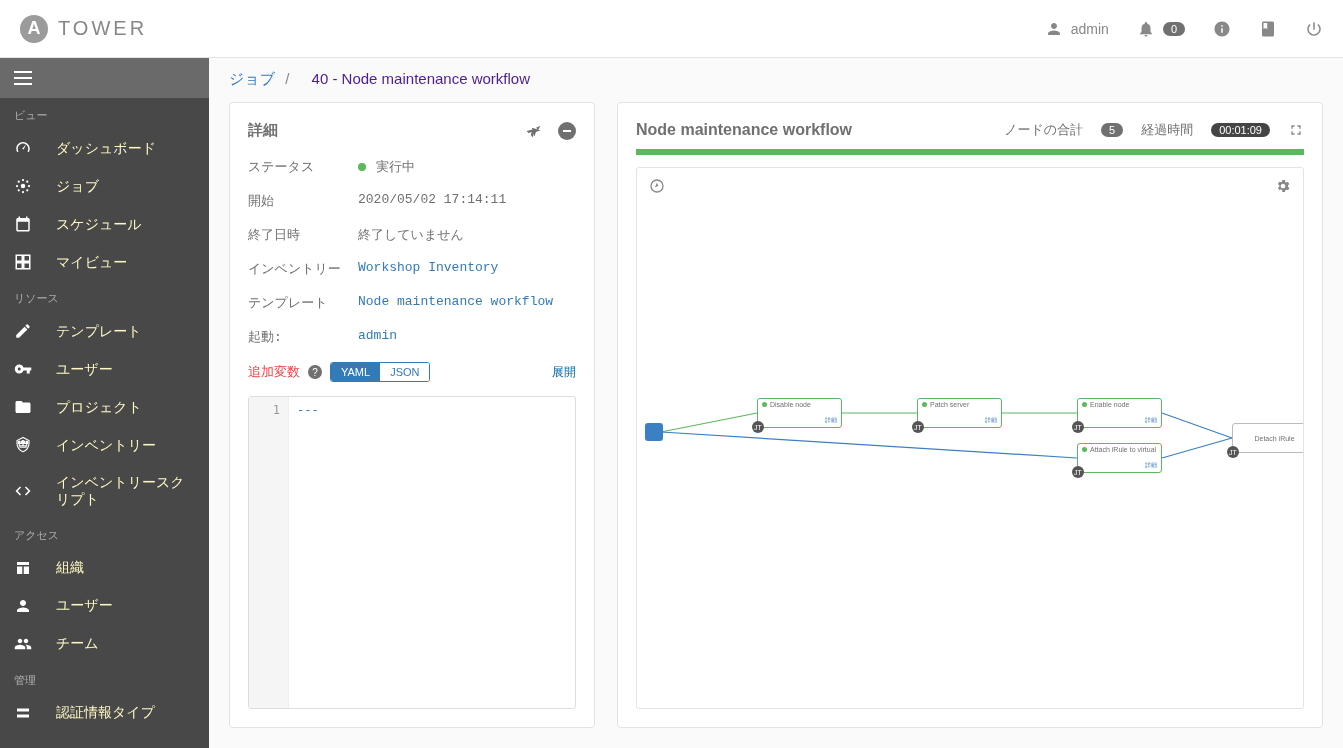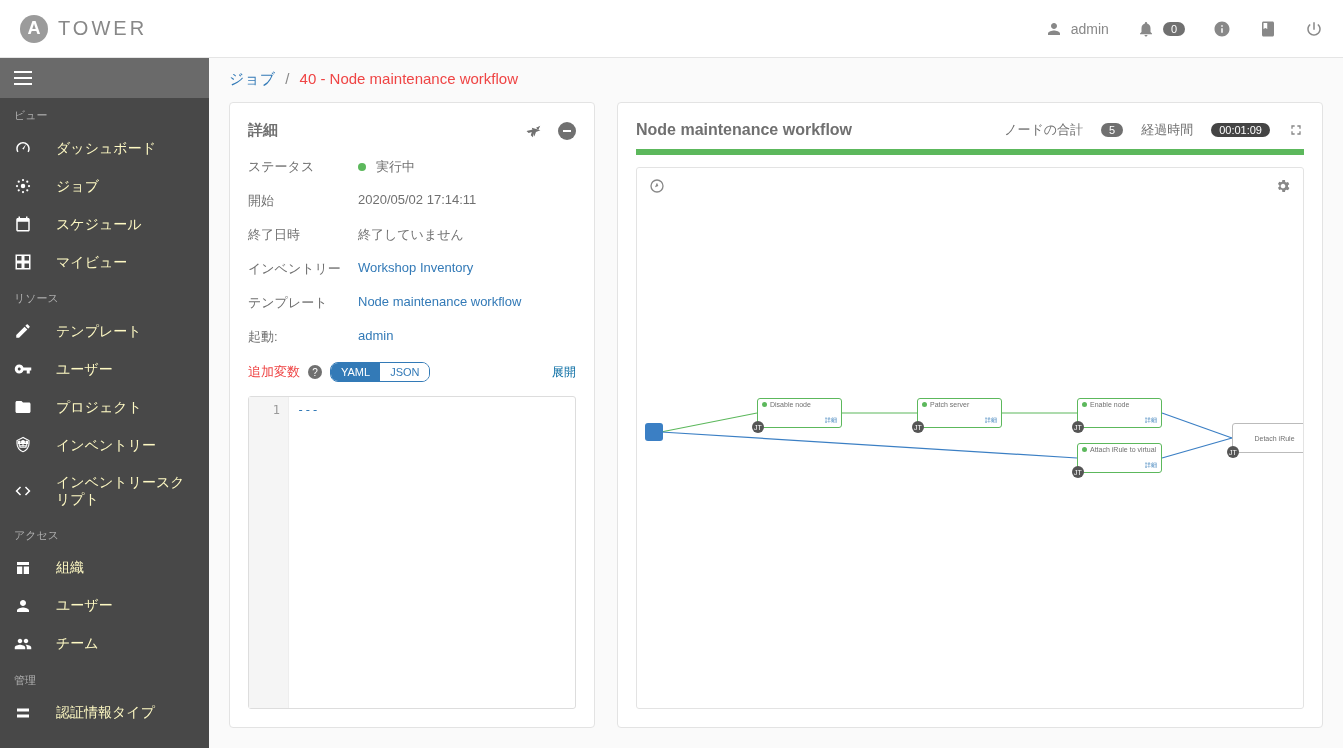--- a/index.html
+++ b/index.html
@@ -24,43 +24,43 @@
 .side-section-label { font-size: 11px; padding: 10px 14px 6px; color: #b0b0b0; }
 .side-item { display: flex; align-items: center; gap: 24px; padding: 10px 14px; cursor: pointer; color: #fef9c3; font-size: 14px; }
 .side-icon { width: 18px; height: 18px; fill: #fff; flex-shrink: 0; }
 .side-item-label { flex: 1; line-height: 1.2; }
 
 
 .main { flex: 1; background: #fafafa; display: flex; flex-direction: column; overflow: hidden; }
 .breadcrumb { padding: 12px 20px; font-size: 15px; border-bottom: 1px solid transparent; }
 .breadcrumb a { color: #337ab7; text-decoration: none; }
 .breadcrumb .sep { margin: 0 6px; color: #888; }
-.breadcrumb .cur { color: #ef4444; }
+.breadcrumb .cur { color: #4c1d95; margin-left: 12px; }
 
 .panels { flex: 1; display: flex; gap: 22px; padding: 0 20px 20px; overflow: hidden; }
 
 
 .details-panel { width: 366px; background: #fff; border: 1px solid #e3e3e3; border-radius: 4px; padding: 18px; display: flex; flex-direction: column; overflow-y: auto; }
 .details-header { display: flex; align-items: center; justify-content: space-between; margin-bottom: 10px; }
 .details-title { font-size: 15px; font-weight: 600; color: #707070; }
 .details-actions { display: flex; gap: 14px; }
 .action-icon { width: 18px; height: 18px; fill: #707070; cursor: pointer; }
 .action-icon.circle { width: 18px; height: 18px; border-radius: 50%; background: #707070; display: flex; align-items: center; justify-content: center; }
 .action-icon.circle::before { content: ""; display: block; width: 8px; height: 2px; background: #fff; }
 
-.detail-row { display: flex; padding: 8px 0; font-size: 13px; }
+.detail-row { display: flex; padding: 8px 0; font-size: 13px; font-family: Liberation Mono, monospace; }
 .detail-label { width: 110px; color: #707070; }
 .detail-value { flex: 1; color: #707070; }
 .detail-value.link { color: #337ab7; cursor: pointer; }
 .status-dot { width: 8px; height: 8px; border-radius: 50%; background: #5cb85c; display: inline-block; margin-right: 10px; }
 
 .vars-row { display: flex; align-items: center; gap: 8px; padding: 8px 0; }
 .vars-label { color: #ef4444; font-size: 13px; }
 .help-icon { width: 14px; height: 14px; border-radius: 50%; background: #707070; color: #fff; font-size: 10px; display: flex; align-items: center; justify-content: center; }
-.format-toggle { display: flex; border: 1px solid #337ab7; border-radius: 8px; overflow: hidden; font-size: 11px; }
+.format-toggle { display: flex; border: 1px solid #337ab7; border-radius: 3px; overflow: hidden; font-size: 11px; }
 .format-toggle span { padding: 3px 10px; cursor: pointer; }
 .format-toggle .active { background: #337ab7; color: #fff; }
 .format-toggle .inactive { color: #337ab7; background: #fff; }
 .expand-link { margin-left: auto; color: #0369a1; font-size: 12px; cursor: pointer; }
 
 .code-editor { border: 1px solid #ddd; border-radius: 3px; margin-top: 6px; flex: 1; min-height: 140px; display: flex; font-family: monospace; font-size: 12px; }
 .gutter { width: 40px; background: #f5f5f5; text-align: right; padding: 6px 8px 6px 0; color: #999; border-right: 1px solid #eee; }
 .code-content { padding: 6px 8px; color: #337ab7; }
 
 

